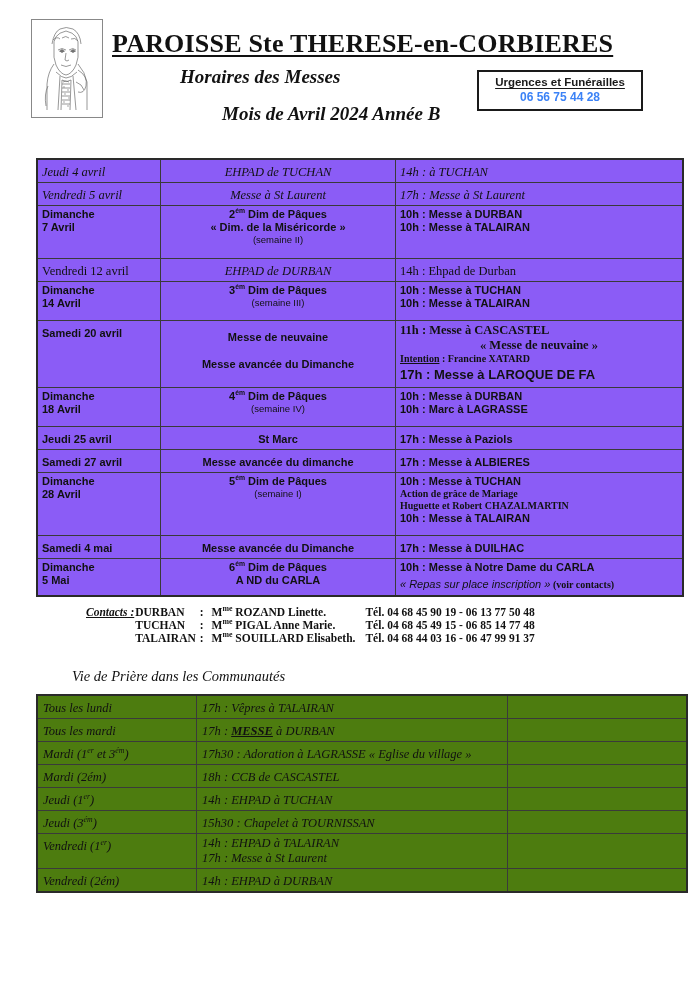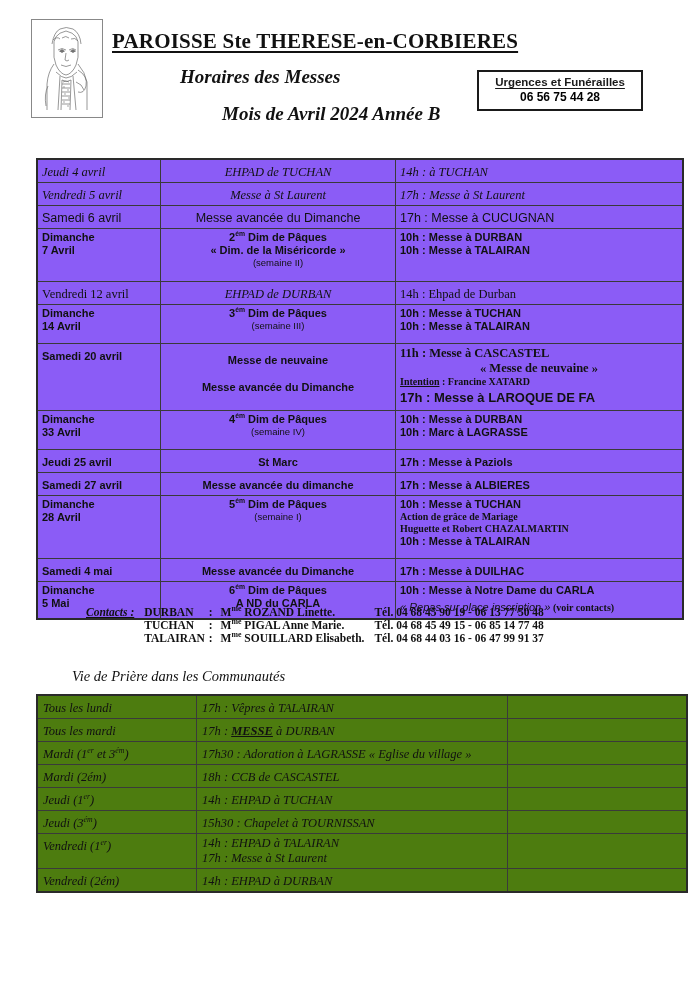--- a/index.html
+++ b/index.html
@@ -32,21 +32,21 @@
     overflow: hidden;
   }
   .portrait svg { display:block; }
 
   .main-title {
     position: absolute;
     left: 112px;
     top: 29px;
     font-family: "Liberation Serif", serif;
     font-weight: bold;
-    font-size: 21px;
+    font-size: 26px;
     letter-spacing: 0.2px;
     text-decoration: underline;
     text-underline-offset: 3px;
     white-space: nowrap;
   }
   .subtitle-1 {
     position: absolute;
     left: 180px;
     top: 66px;
     font-style: italic;
@@ -79,21 +79,21 @@
     font-weight: bold;
     text-decoration: underline;
     text-underline-offset: 2px;
     color: #1a1a1a;
     display: block;
   }
   .urgence-phone {
     font-family: "Liberation Sans", sans-serif;
     font-size: 12px;
     font-weight: bold;
-    color: #000000;
+    color: #3b82f6;
     display: block;
     margin-top: 2px;
   }
 
   
   .mass-table {
     position: absolute;
     left: 36px;
     top: 158px;
     width: 622px;
@@ -129,21 +129,21 @@
   .contacts {
     position: absolute;
     left: 86px;
     top: 606px;
     font-family: "Liberation Serif", serif;
     font-size: 11.5px;
     font-weight: bold;
   }
   .contacts table { border-collapse: collapse; }
   .contacts td { padding: 0 0 1px 0; vertical-align: baseline; white-space: nowrap; }
-  .contacts .lbl { font-style: italic; text-decoration: underline; padding-right: 10px; }
+  .contacts .lbl { font-style: italic; text-decoration: underline; padding-right: 1px; }
   .contacts .town { padding-right: 4px; }
   .contacts .colon { padding-right: 8px; }
   .contacts .person { padding-right: 10px; }
   .mme sup { font-size: 0.68em; vertical-align: super; line-height: 0; }
 
   
   .prayer-title {
     position: absolute;
     left: 72px;
     top: 668px;
@@ -230,25 +230,20 @@
       <td class="c2"><span class="ital-s">EHPAD de TUCHAN</span></td>
       <td class="c3"><span class="ital-s">14h : à TUCHAN</span></td>
     </tr>
 
     <tr>
       <td class="c1"><span class="ital-s">Vendredi 5 avril</span></td>
       <td class="c2"><span class="ital-s">Messe à St Laurent</span></td>
       <td class="c3"><span class="ital-s">17h : Messe à St Laurent</span></td>
     </tr>
 
-    <tr>
-      <td class="c1"><span class="sans-n">Samedi 6 avril</span></td>
-      <td class="c2"><span class="sans-n">Messe avancée du Dimanche</span></td>
-      <td class="c3"><span class="sans-n">17h : Messe à CUCUGNAN</span></td>
-    </tr>
 
     <tr>
       <td class="c1" style="height:48px;">
         <span class="sans-b line">Dimanche</span>
         <span class="sans-b line">7 Avril</span>
       </td>
       <td class="c2">
         <span class="sans-b line ctr"><span>2</span><sup class="ord">ém</sup><span> Dim de Pâques</span></span>
         <span class="sans-b line ctr">« Dim. de la Miséricorde »</span>
         <span class="small-sans line ctr">(semaine II)</span>
@@ -290,21 +285,21 @@
         <span class="serif-b line">11h : Messe à CASCASTEL</span>
         <span class="serif-b line ctr">« Messe de neuvaine »</span>
         <span class="small-serif-b line"><span class="ul">Intention</span><span> : Francine XATARD</span></span>
         <span class="sans-b-l line" style="margin-top:3px;">17h : Messe à LAROQUE DE FA</span>
       </td>
     </tr>
 
     <tr>
       <td class="c1" style="height:34px;">
         <span class="sans-b line">Dimanche</span>
-        <span class="sans-b line">33 Avril</span>
+        <span class="sans-b line">18 Avril</span>
       </td>
       <td class="c2">
         <span class="sans-b line ctr"><span>4</span><sup class="ord">ém</sup><span> Dim de Pâques</span></span>
         <span class="small-sans line ctr">(semaine IV)</span>
       </td>
       <td class="c3">
         <span class="sans-b line">10h : Messe à DURBAN</span>
         <span class="sans-b line">10h : Marc à LAGRASSE</span>
       </td>
     </tr>

